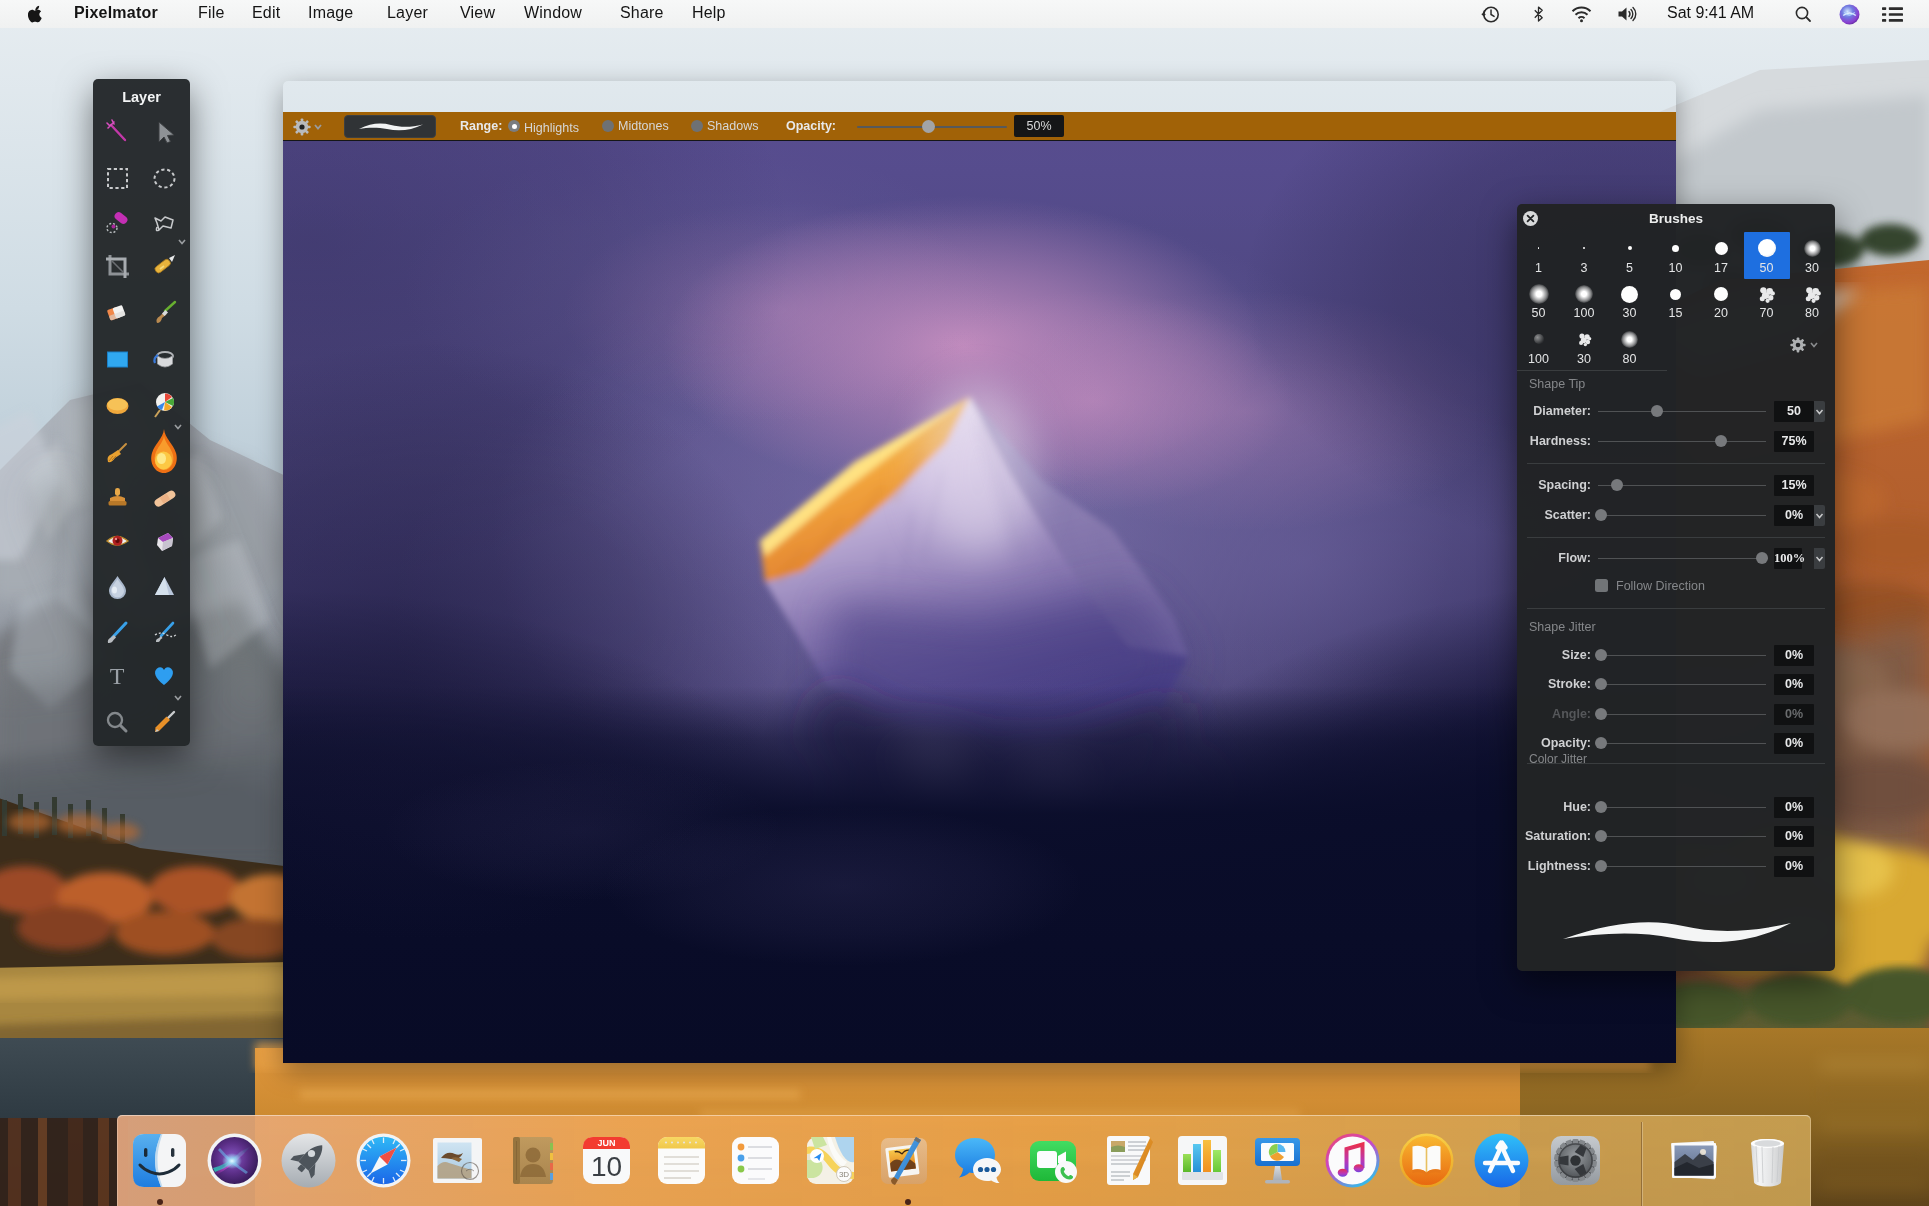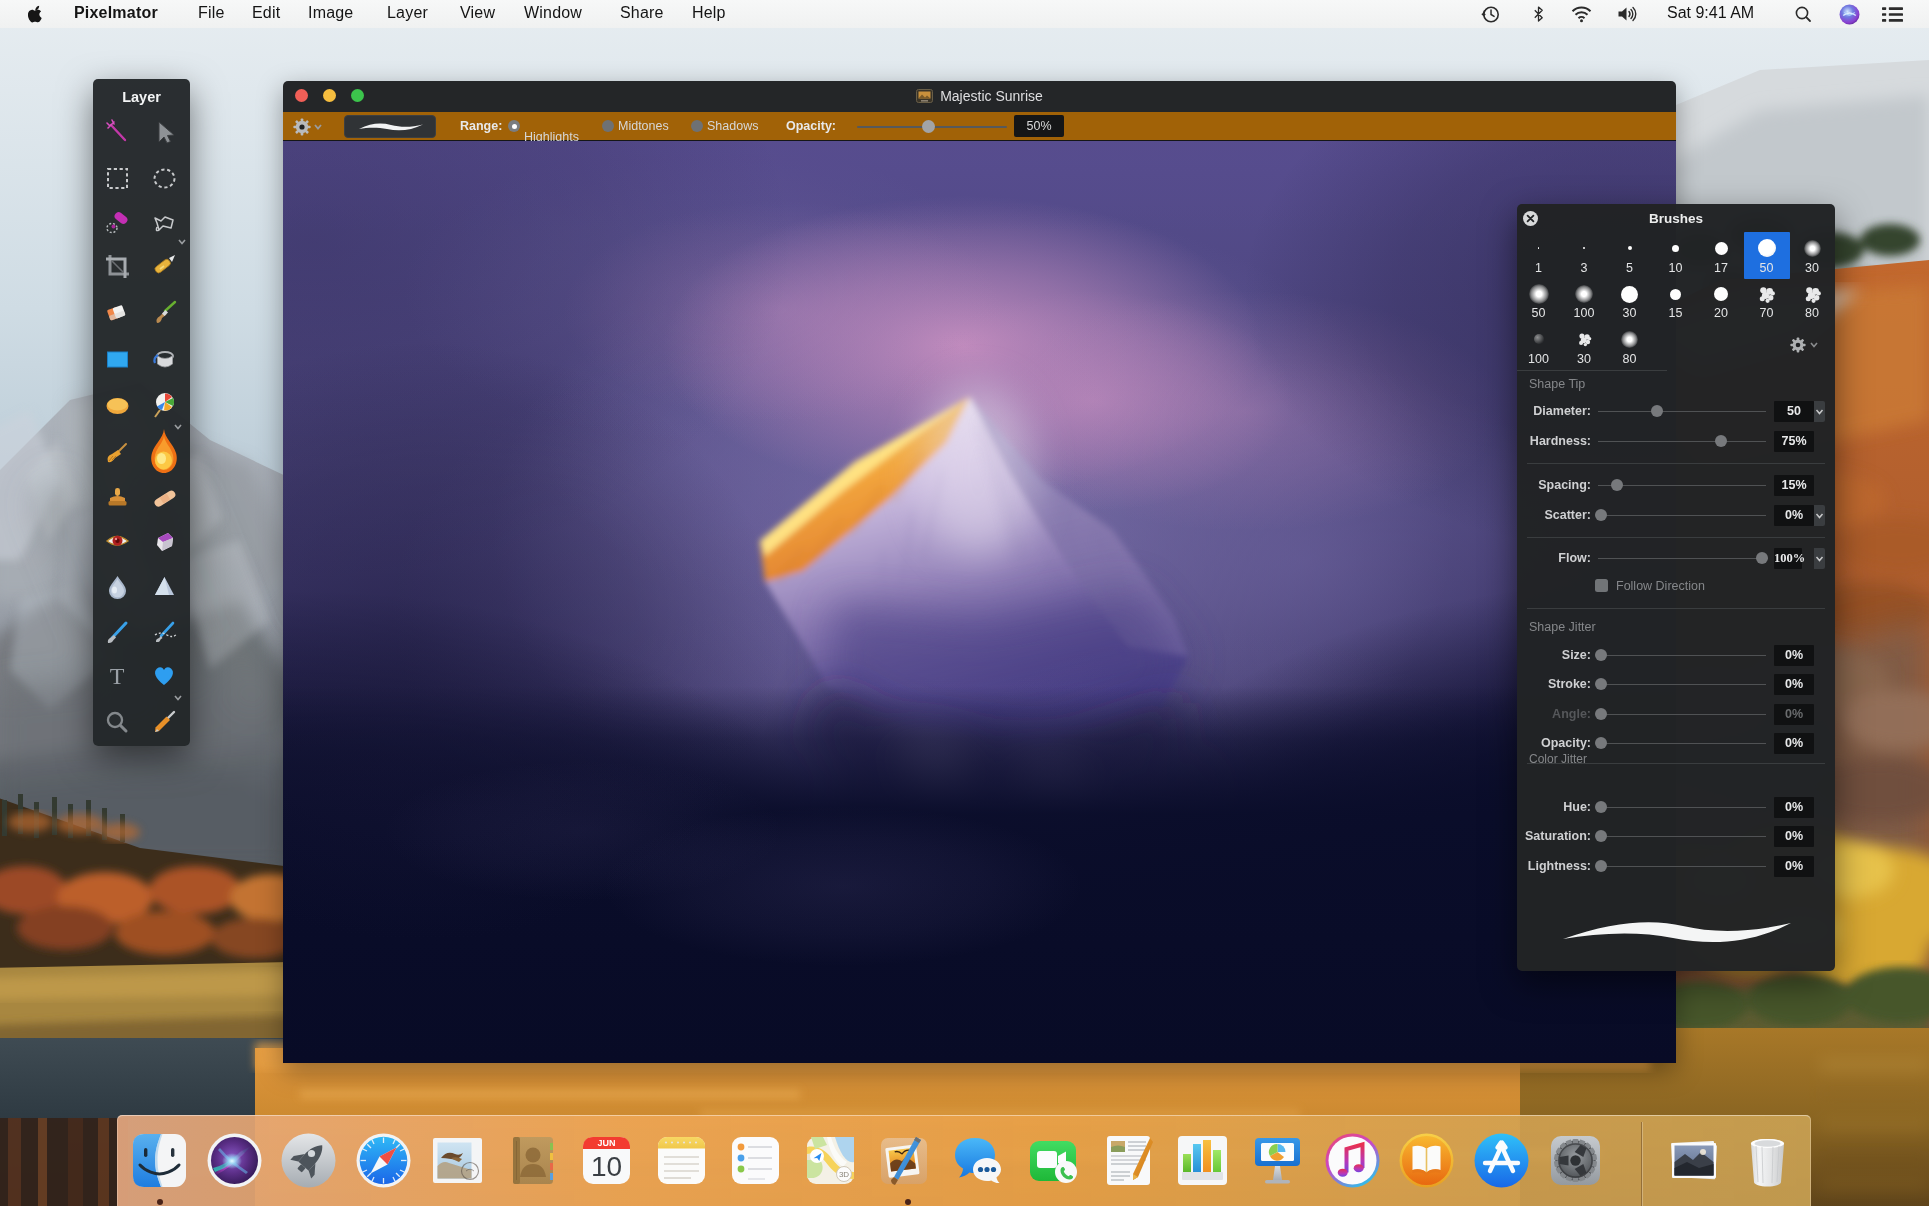--- a/index.html
+++ b/index.html
@@ -270,31 +270,20 @@
           <rect x="6.5" y="1" width="13.5" height="2.6" rx="0.6"></rect>
         <rect x="0" y="6.7" width="4" height="2.6" rx="0.6"></rect>
           <rect x="6.5" y="6.7" width="13.5" height="2.6" rx="0.6"></rect>
         <rect x="0" y="12.4" width="4" height="2.6" rx="0.6"></rect>
           <rect x="6.5" y="12.4" width="13.5" height="2.6" rx="0.6"></rect>
       </g>
     </svg>
   </div>
 
   <div id="win">
-    <div id="titlebar">
-      <span class="tl" style="left:12px; background:#f15f57;"></span>
-      <span class="tl" style="left:40px; background:#f6be3f;"></span>
-      <span class="tl" style="left:68px; background:#3cc44c;"></span>
-      <div id="title"><svg width="17" height="14" viewBox="0 0 17 14" style="vertical-align:-2px;margin-right:7px">
-            <rect x="0.5" y="0.5" width="16" height="13" rx="2" fill="#3a3428" stroke="#6a5f48"></rect>
-            <rect x="2.5" y="2.5" width="12" height="7" fill="#c8903c"></rect>
-            <path d="M2.5,9.5 L6,5.5 L9,8.5 L11,6.5 L14.5,9.5 Z" fill="#7a5a28"></path>
-            <rect x="5" y="11" width="7" height="1.6" fill="#8a8070"></rect>
-          </svg>Majestic Sunrise</div>
-    </div>
     <div id="toolbar">
       <svg width="30" height="18" viewBox="0 0 30 18" style="position:absolute;left:10px;top:6px">
           <circle cx="9" cy="9" r="6.2" fill="#b9babc"></circle>
           <rect x="7.7" y="0.40000000000000036" width="2.6" height="3.2" rx="0.8" fill="#b9babc" transform="rotate(0.0 9 9)"></rect>
           <rect x="7.7" y="0.40000000000000036" width="2.6" height="3.2" rx="0.8" fill="#b9babc" transform="rotate(45.0 9 9)"></rect>
           <rect x="7.7" y="0.40000000000000036" width="2.6" height="3.2" rx="0.8" fill="#b9babc" transform="rotate(90.0 9 9)"></rect>
           <rect x="7.7" y="0.40000000000000036" width="2.6" height="3.2" rx="0.8" fill="#b9babc" transform="rotate(135.0 9 9)"></rect>
           <rect x="7.7" y="0.40000000000000036" width="2.6" height="3.2" rx="0.8" fill="#b9babc" transform="rotate(180.0 9 9)"></rect>
           <rect x="7.7" y="0.40000000000000036" width="2.6" height="3.2" rx="0.8" fill="#b9babc" transform="rotate(225.0 9 9)"></rect>
           <rect x="7.7" y="0.40000000000000036" width="2.6" height="3.2" rx="0.8" fill="#b9babc" transform="rotate(270.0 9 9)"></rect>
@@ -302,21 +291,21 @@
           <circle cx="9" cy="9" r="2.6" fill="#202224"></circle>
           <path d="M22,7 L25,10.5 L28,7" stroke="#9a9b9d" stroke-width="1.8" fill="none"></path>
         </svg>
       <div style="position:absolute;left:61px;top:3px;width:92px;height:23px;background:#303336;border:1px solid #3c3f42;border-radius:4px;">
         <svg width="92" height="23" viewBox="0 0 92 23">
             <path d="M14,13 C26,7 36,6.5 46,9 C56,11.5 66,11.5 78,8.5 C66,14.5 54,15.5 42,13 C32,11 22,11.5 14,13 Z" fill="#f2f3f4"></path>
           </svg>
       </div>
       <span style="position:absolute;left:177px;top:7px;font-size:12.5px;font-weight:bold;color:#e8e9ea;">Range:</span>
       <span class="radio sel" style="left:225px;"></span>
-      <span style="position:absolute;left:241px;top:18px;font-size:12.5px;color:#d6d7d8;">Highlights</span>
+      <span style="position:absolute;left:241px;top:9px;font-size:12.5px;color:#d6d7d8;">Highlights</span>
       <span class="radio" style="left:319px;"></span>
       <span style="position:absolute;left:335px;top:7px;font-size:12.5px;color:#d6d7d8;">Midtones</span>
       <span class="radio" style="left:408px;"></span>
       <span style="position:absolute;left:424px;top:7px;font-size:12.5px;color:#d6d7d8;">Shadows</span>
       <span style="position:absolute;left:503px;top:7px;font-size:12.5px;font-weight:bold;color:#e8e9ea;">Opacity:</span>
       <span style="position:absolute;left:574px;top:13.5px;width:150px;height:2px;background:#56595c;border-radius:1px;"></span>
       <span style="position:absolute;left:639px;top:7.5px;width:13px;height:13px;border-radius:50%;background:#a2a4a6;"></span>
       <span style="position:absolute;left:731px;top:3px;width:50px;height:22px;background:#151617;border-radius:2px;color:#d8d9da;font-size:12.5px;text-align:center;line-height:22px;">50%</span>
     </div>
     <svg id="canvas" width="1393" height="922" viewBox="0 0 1393 922">

